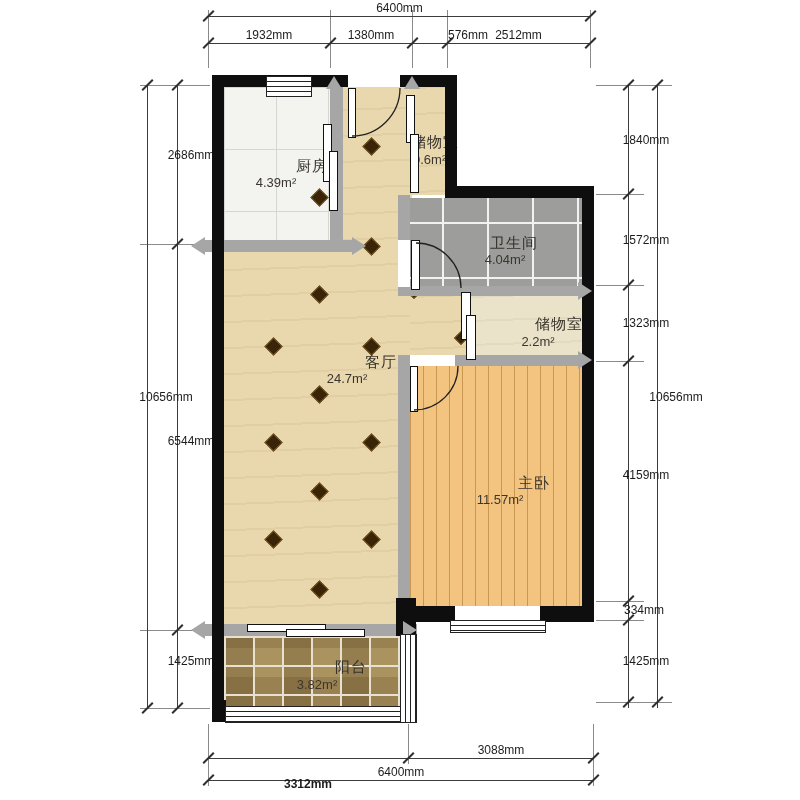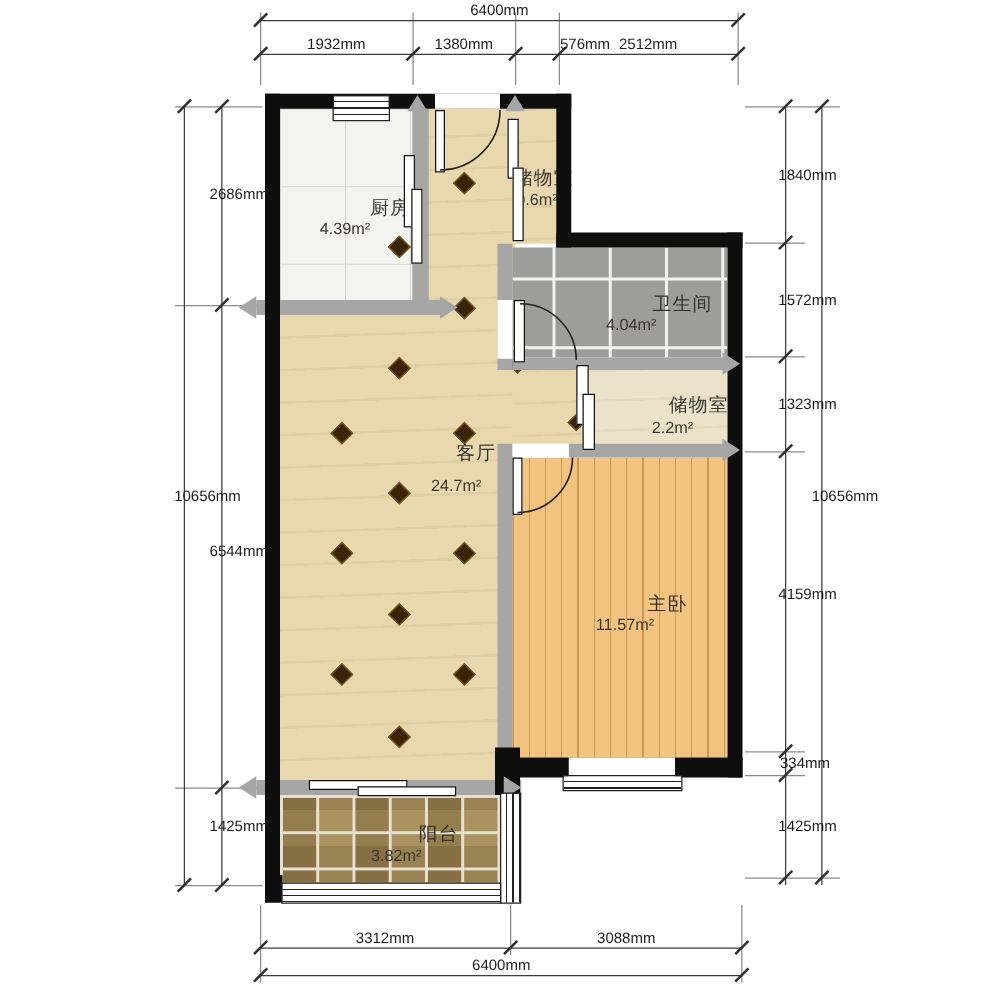--- a/index.html
+++ b/index.html
@@ -137,26 +137,26 @@
   <div class="dia" style="left:267px;top:533px;"></div>
   <div class="dia" style="left:365px;top:533px;"></div>
   <div class="dia" style="left:313px;top:583px;"></div>
   <div class="dia small" style="left:409px;top:287px;"></div>
   <div class="dia small" style="left:456px;top:333px;"></div>
 
   <div class="rname" style="left:224px;top:157px;width:104px;">厨房</div>
   <div class="rarea" style="left:224px;top:175px;width:104px;">4.39m²</div>
   <div class="rname" style="left:411px;top:133px;width:58px;text-align:left;">储物室</div>
   <div class="rarea" style="left:413px;top:152px;width:48px;text-align:left;">0.6m²</div>
-  <div class="rname" style="left:480px;top:234px;width:90px;">卫生间</div>
+  <div class="rname" style="left:448px;top:234px;width:90px;">卫生间</div>
   <div class="rarea" style="left:460px;top:252px;width:90px;">4.04m²</div>
   <div class="rname" style="left:493px;top:315px;width:90px;">储物室</div>
   <div class="rarea" style="left:493px;top:334px;width:90px;">2.2m²</div>
   <div class="rname" style="left:297px;top:353px;width:100px;">客厅</div>
-  <div class="rarea" style="left:315px;top:371px;width:100px;margin-top:10px;">24.7m²</div>
+  <div class="rarea" style="left:297px;top:371px;width:100px;">24.7m²</div>
   <div class="rname" style="left:450px;top:474px;width:100px;">主卧</div>
   <div class="rarea" style="left:450px;top:492px;width:100px;text-align:center;">11.57m²</div>
   <div class="rname" style="left:267px;top:658px;width:100px;">阳台</div>
   <div class="rarea" style="left:267px;top:677px;width:100px;">3.82m²</div>
 
   <div>
     <div class="eline" style="left:208px;top:10px;width:1px;height:58px;"></div>
     <div class="eline" style="left:330px;top:10px;width:1px;height:58px;"></div>
     <div class="eline" style="left:412px;top:10px;width:1px;height:58px;"></div>
     <div class="eline" style="left:447px;top:10px;width:1px;height:58px;"></div>
@@ -228,18 +228,18 @@
     <div class="eline" style="left:208px;top:724px;width:1px;height:62px;"></div>
     <div class="eline" style="left:408px;top:724px;width:1px;height:40px;"></div>
     <div class="eline" style="left:593px;top:724px;width:1px;height:62px;"></div>
     <div class="dline" style="left:208px;top:758px;width:386px;height:1px;"></div>
     <div class="dline" style="left:208px;top:780px;width:386px;height:1px;"></div>
     <span class="tick" style="left:201px;top:757px;"></span>
     <span class="tick" style="left:401px;top:757px;"></span>
     <span class="tick" style="left:586px;top:757px;"></span>
     <span class="tick" style="left:201px;top:779px;"></span>
     <span class="tick" style="left:586px;top:779px;"></span>
-    <div class="dtext" style="left:208px;top:743px;width:200px;">3312mm</div>
+    <div class="dtext" style="left:208px;top:777px;width:200px;font-weight:bold;">3312mm</div>
     <div class="dtext" style="left:408px;top:743px;width:186px;">3088mm</div>
     <div class="dtext" style="left:208px;top:765px;width:386px;">6400mm</div>
   </div>
 
 </div>
 
 </body></html>

